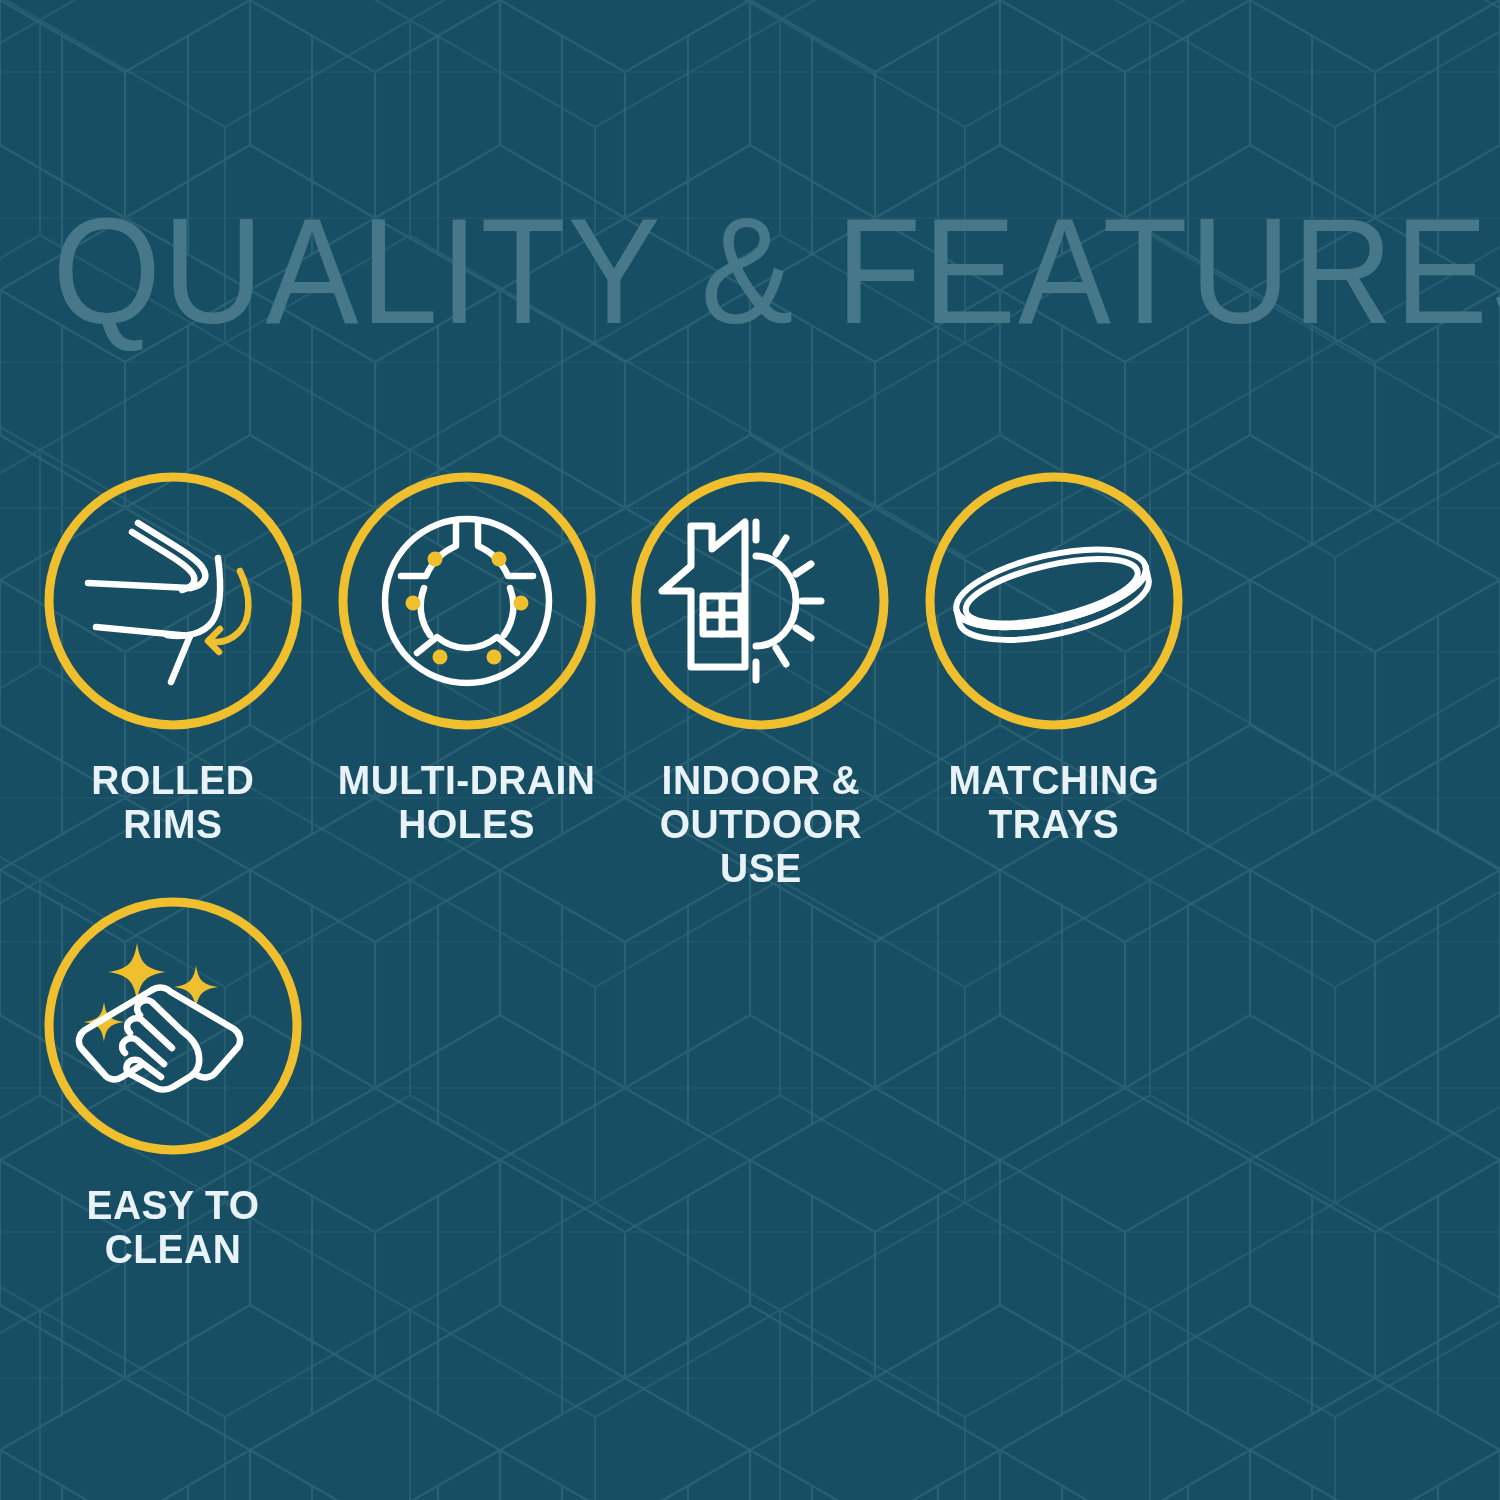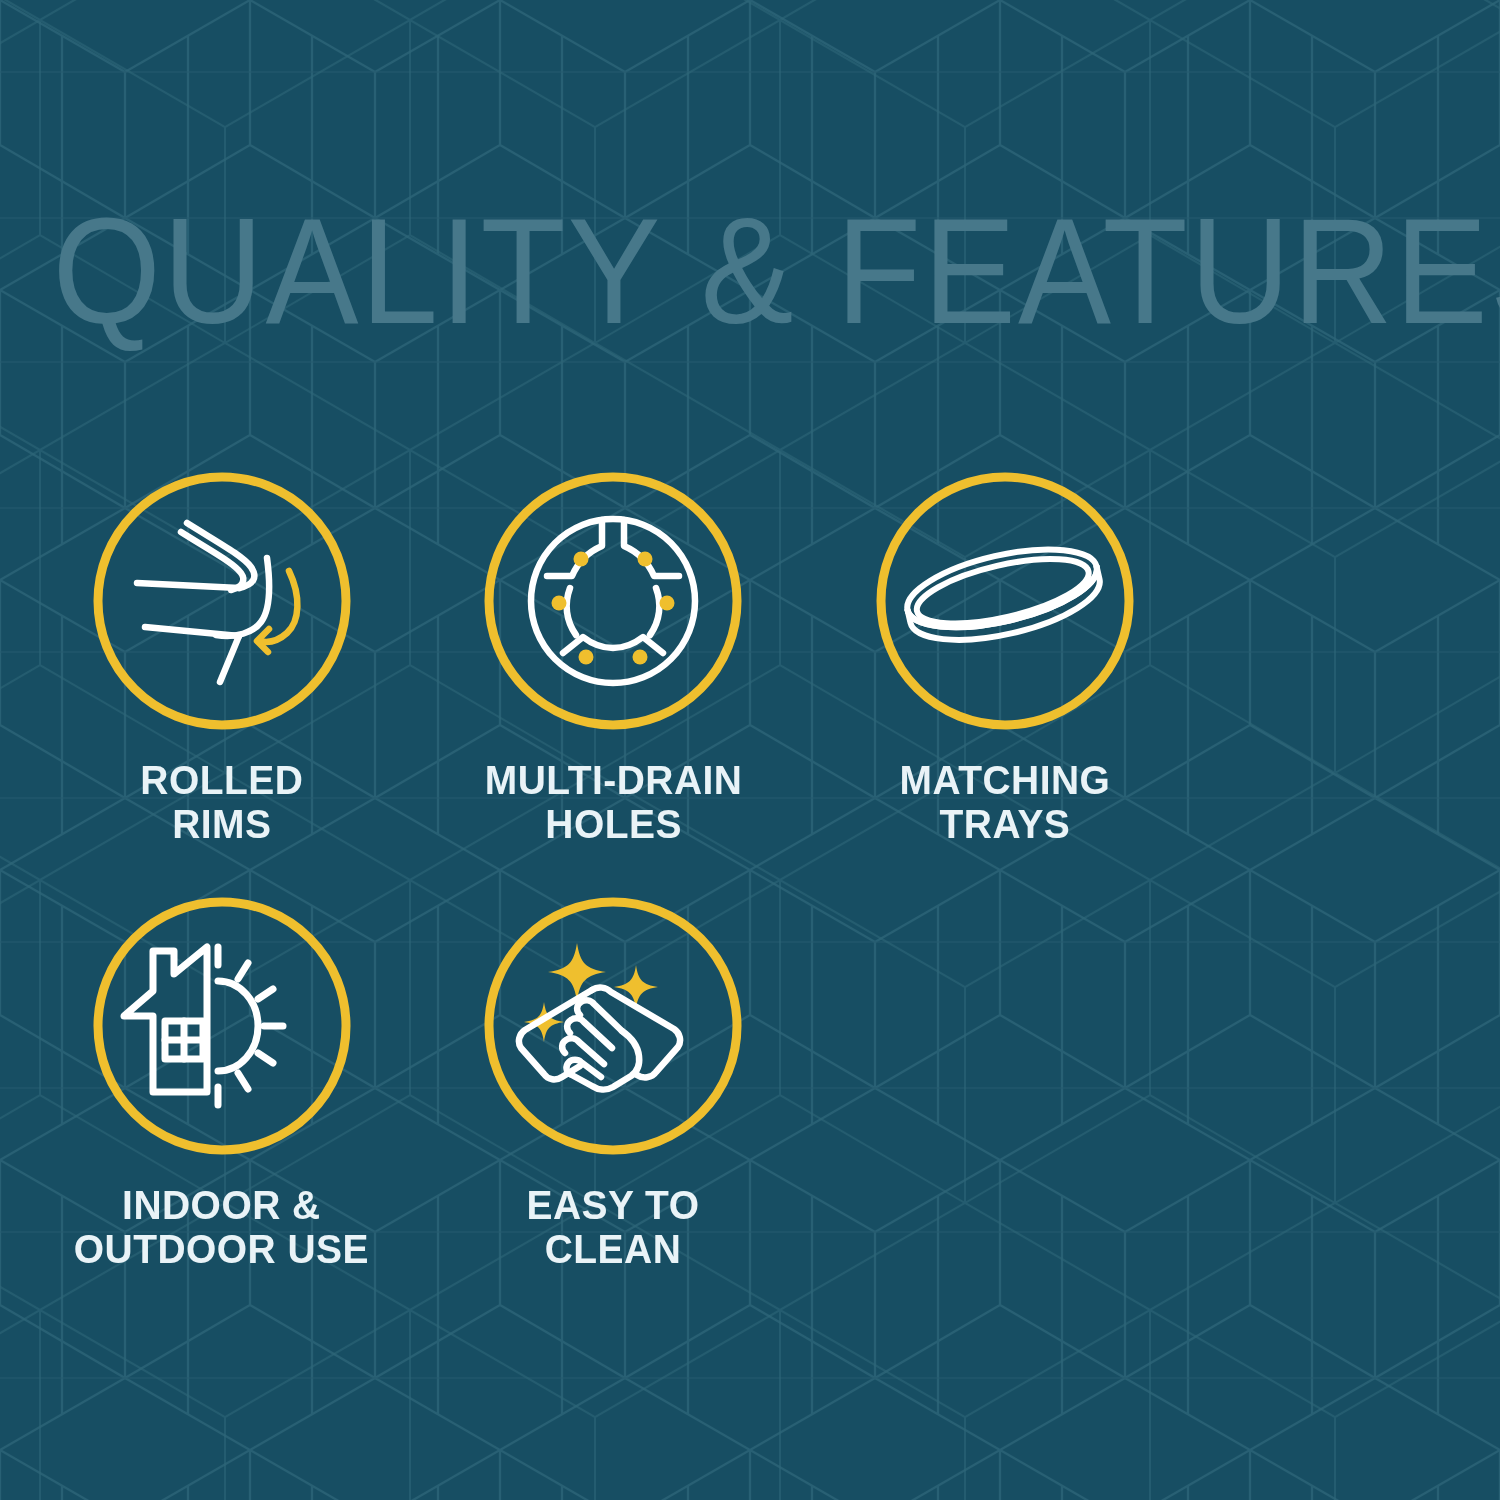--- a/index.html
+++ b/index.html
@@ -36,21 +36,21 @@
     user-select:none;
   }
 
   
   #features{
     position:absolute;
     left:0; top:470px;
     width:1201px;
     z-index:2;
     display:grid;
-    grid-template-columns:repeat(3, 1fr);
+    grid-template-columns:repeat(4, 1fr);
     grid-template-rows:repeat(2, 425px);
     column-gap:0;
     row-gap:0;
     padding-left:26px;
   }
   .feature{
     display:flex;
     flex-direction:column;
     align-items:center;
     justify-content:flex-start;
@@ -178,41 +178,20 @@
     <div class="feature-label" style="color: rgb(233, 243, 247);">
       <div>MULTI-DRAIN</div>
       <div>HOLES</div>
     </div>
   </div>
 
   <div class="feature">
     <div class="badge">
       <svg viewBox="0 0 262 262" xmlns="http://www.w3.org/2000/svg">
         <circle cx="131" cy="131" r="124" fill="none" stroke="#EFBF2E" stroke-width="9"></circle>
-        <g fill="none" stroke="#FFFFFF" stroke-width="6" stroke-linecap="round" stroke-linejoin="round" transform="rotate(-13 131 131)">
-
-          <ellipse cx="131" cy="118" rx="97" ry="33"></ellipse>
-
-          <ellipse cx="131" cy="121" rx="88" ry="26"></ellipse>
-
-          <path d="M34,118 C34,136 77,151 131,151 C185,151 228,136 228,118"></path>
-          <path d="M34,118 L34,131 C34,149 77,164 131,164 C185,164 228,149 228,131 L228,118"></path>
-        </g>
-      </svg>
-    </div>
-    <div class="feature-label" style="color: rgb(233, 243, 247);">
-      <div>MATCHING</div>
-      <div>TRAYS</div>
-    </div>
-  </div>
-
-  <div class="feature">
-    <div class="badge">
-      <svg viewBox="0 0 262 262" xmlns="http://www.w3.org/2000/svg">
-        <circle cx="131" cy="131" r="124" fill="none" stroke="#EFBF2E" stroke-width="9"></circle>
 
         <g fill="none" stroke="#FFFFFF" stroke-width="7" stroke-linecap="round" stroke-linejoin="round">
           <path d="M33,121 L62,96 L62,56 L83,56 L83,79 L116,52 L116,197 L62,197 L62,121 Z"></path>
           <rect x="74" y="126" width="38" height="38"></rect>
           <path d="M93,126 L93,164"></path>
           <path d="M74,145 L112,145"></path>
         </g>
 
         <g fill="none" stroke="#FFFFFF" stroke-width="7" stroke-linecap="round" stroke-linejoin="round">
           <path d="M127,86 C149,86 167,106 167,131 C167,156 149,176 127,176"></path>
@@ -229,20 +208,41 @@
     <div class="feature-label" style="color: rgb(233, 243, 247);">
       <div>INDOOR &amp;</div>
       <div>OUTDOOR USE</div>
     </div>
   </div>
 
   <div class="feature">
     <div class="badge">
       <svg viewBox="0 0 262 262" xmlns="http://www.w3.org/2000/svg">
         <circle cx="131" cy="131" r="124" fill="none" stroke="#EFBF2E" stroke-width="9"></circle>
+        <g fill="none" stroke="#FFFFFF" stroke-width="6" stroke-linecap="round" stroke-linejoin="round" transform="rotate(-13 131 131)">
+
+          <ellipse cx="131" cy="118" rx="97" ry="33"></ellipse>
+
+          <ellipse cx="131" cy="121" rx="88" ry="26"></ellipse>
+
+          <path d="M34,118 C34,136 77,151 131,151 C185,151 228,136 228,118"></path>
+          <path d="M34,118 L34,131 C34,149 77,164 131,164 C185,164 228,149 228,131 L228,118"></path>
+        </g>
+      </svg>
+    </div>
+    <div class="feature-label" style="color: rgb(233, 243, 247);">
+      <div>MATCHING</div>
+      <div>TRAYS</div>
+    </div>
+  </div>
+
+  <div class="feature">
+    <div class="badge">
+      <svg viewBox="0 0 262 262" xmlns="http://www.w3.org/2000/svg">
+        <circle cx="131" cy="131" r="124" fill="none" stroke="#EFBF2E" stroke-width="9"></circle>
         <g fill="#EFBF2E" stroke="none">
           <path d="M95,48 C98,68 104,74 124,77 C104,80 98,86 95,106 C92,86 86,80 66,77 C86,74 92,68 95,48 Z"></path>
           <path d="M154,70 C156,85 161,90 176,92 C161,94 156,99 154,114 C152,99 147,94 132,92 C147,90 152,85 154,70 Z"></path>
           <path d="M62,107 C64,121 68,125 82,127 C68,129 64,133 62,147 C60,133 56,129 42,127 C56,125 60,121 62,107 Z"></path>
         </g>
         <g fill="none" stroke="#FFFFFF" stroke-width="6.5" stroke-linecap="round" stroke-linejoin="round">
 
           <path d="M110,95 C116,91 124,92 129,97 L192,134 C198,138 200,146 196,152 L174,177 C170,183 161,184 155,180"></path>
           <path d="M110,95 L43,135 C37,139 35,147 39,153 L62,179 C66,185 74,186 80,182 L98,171"></path>
 

